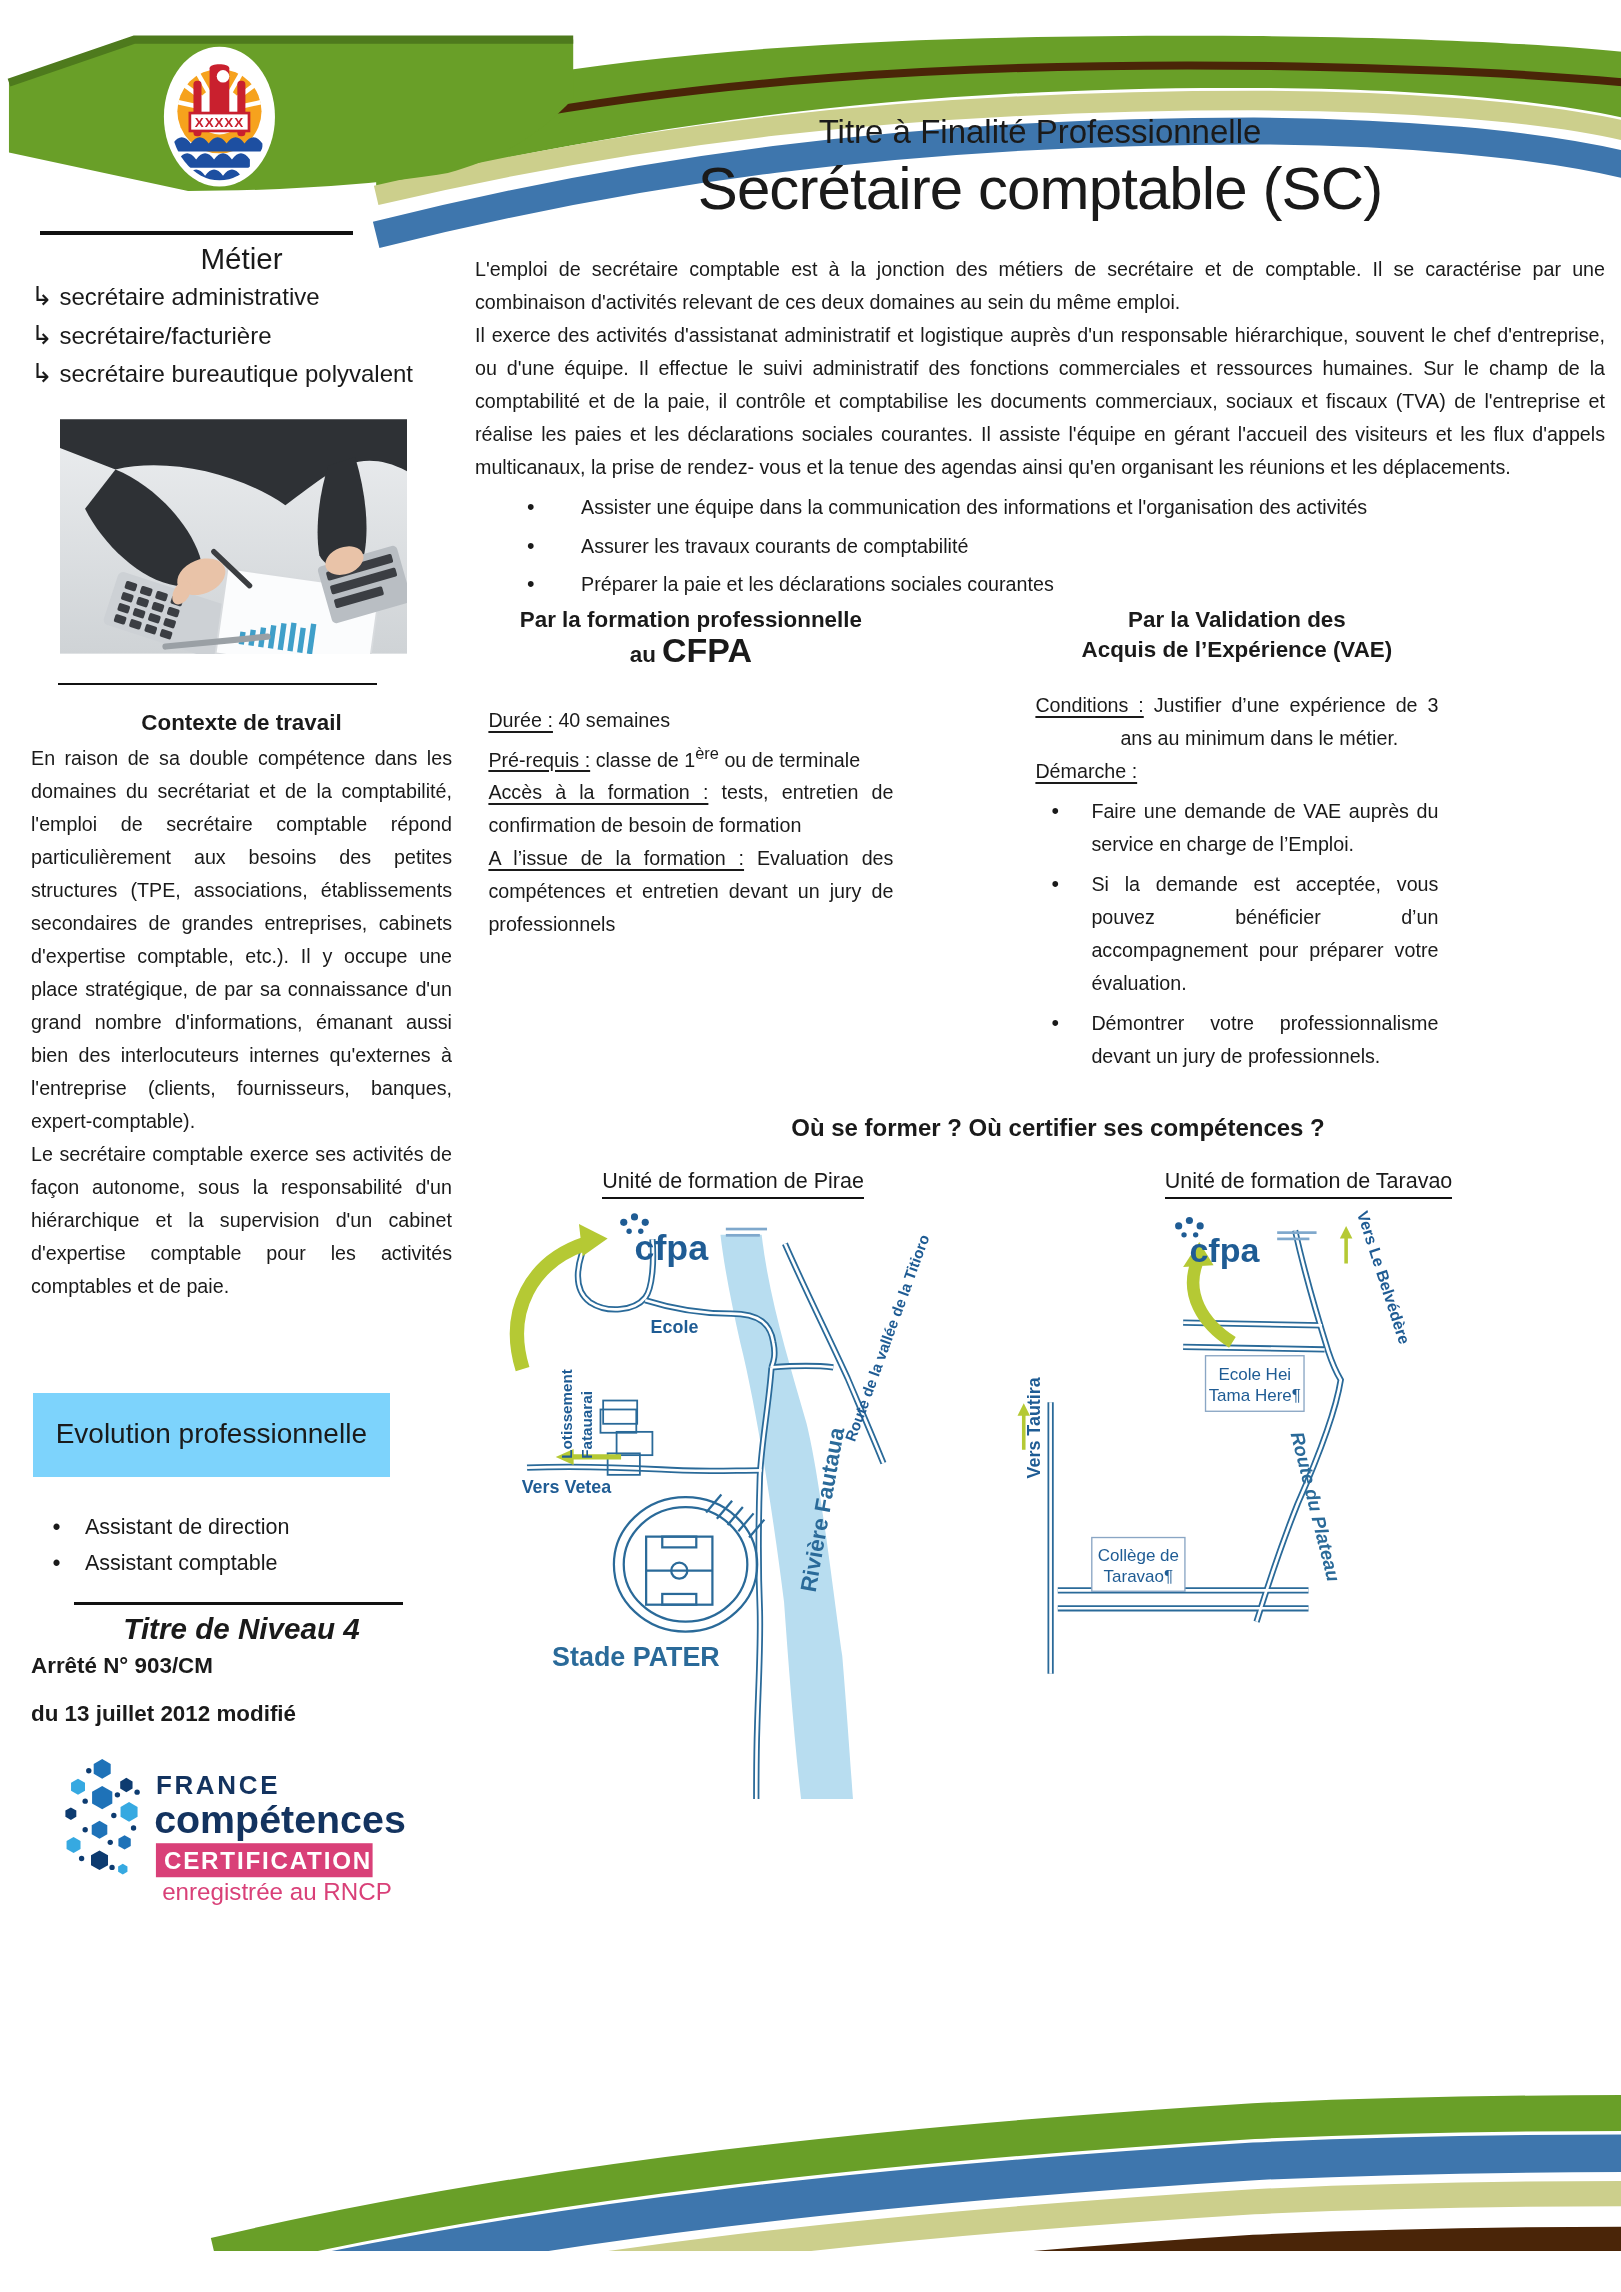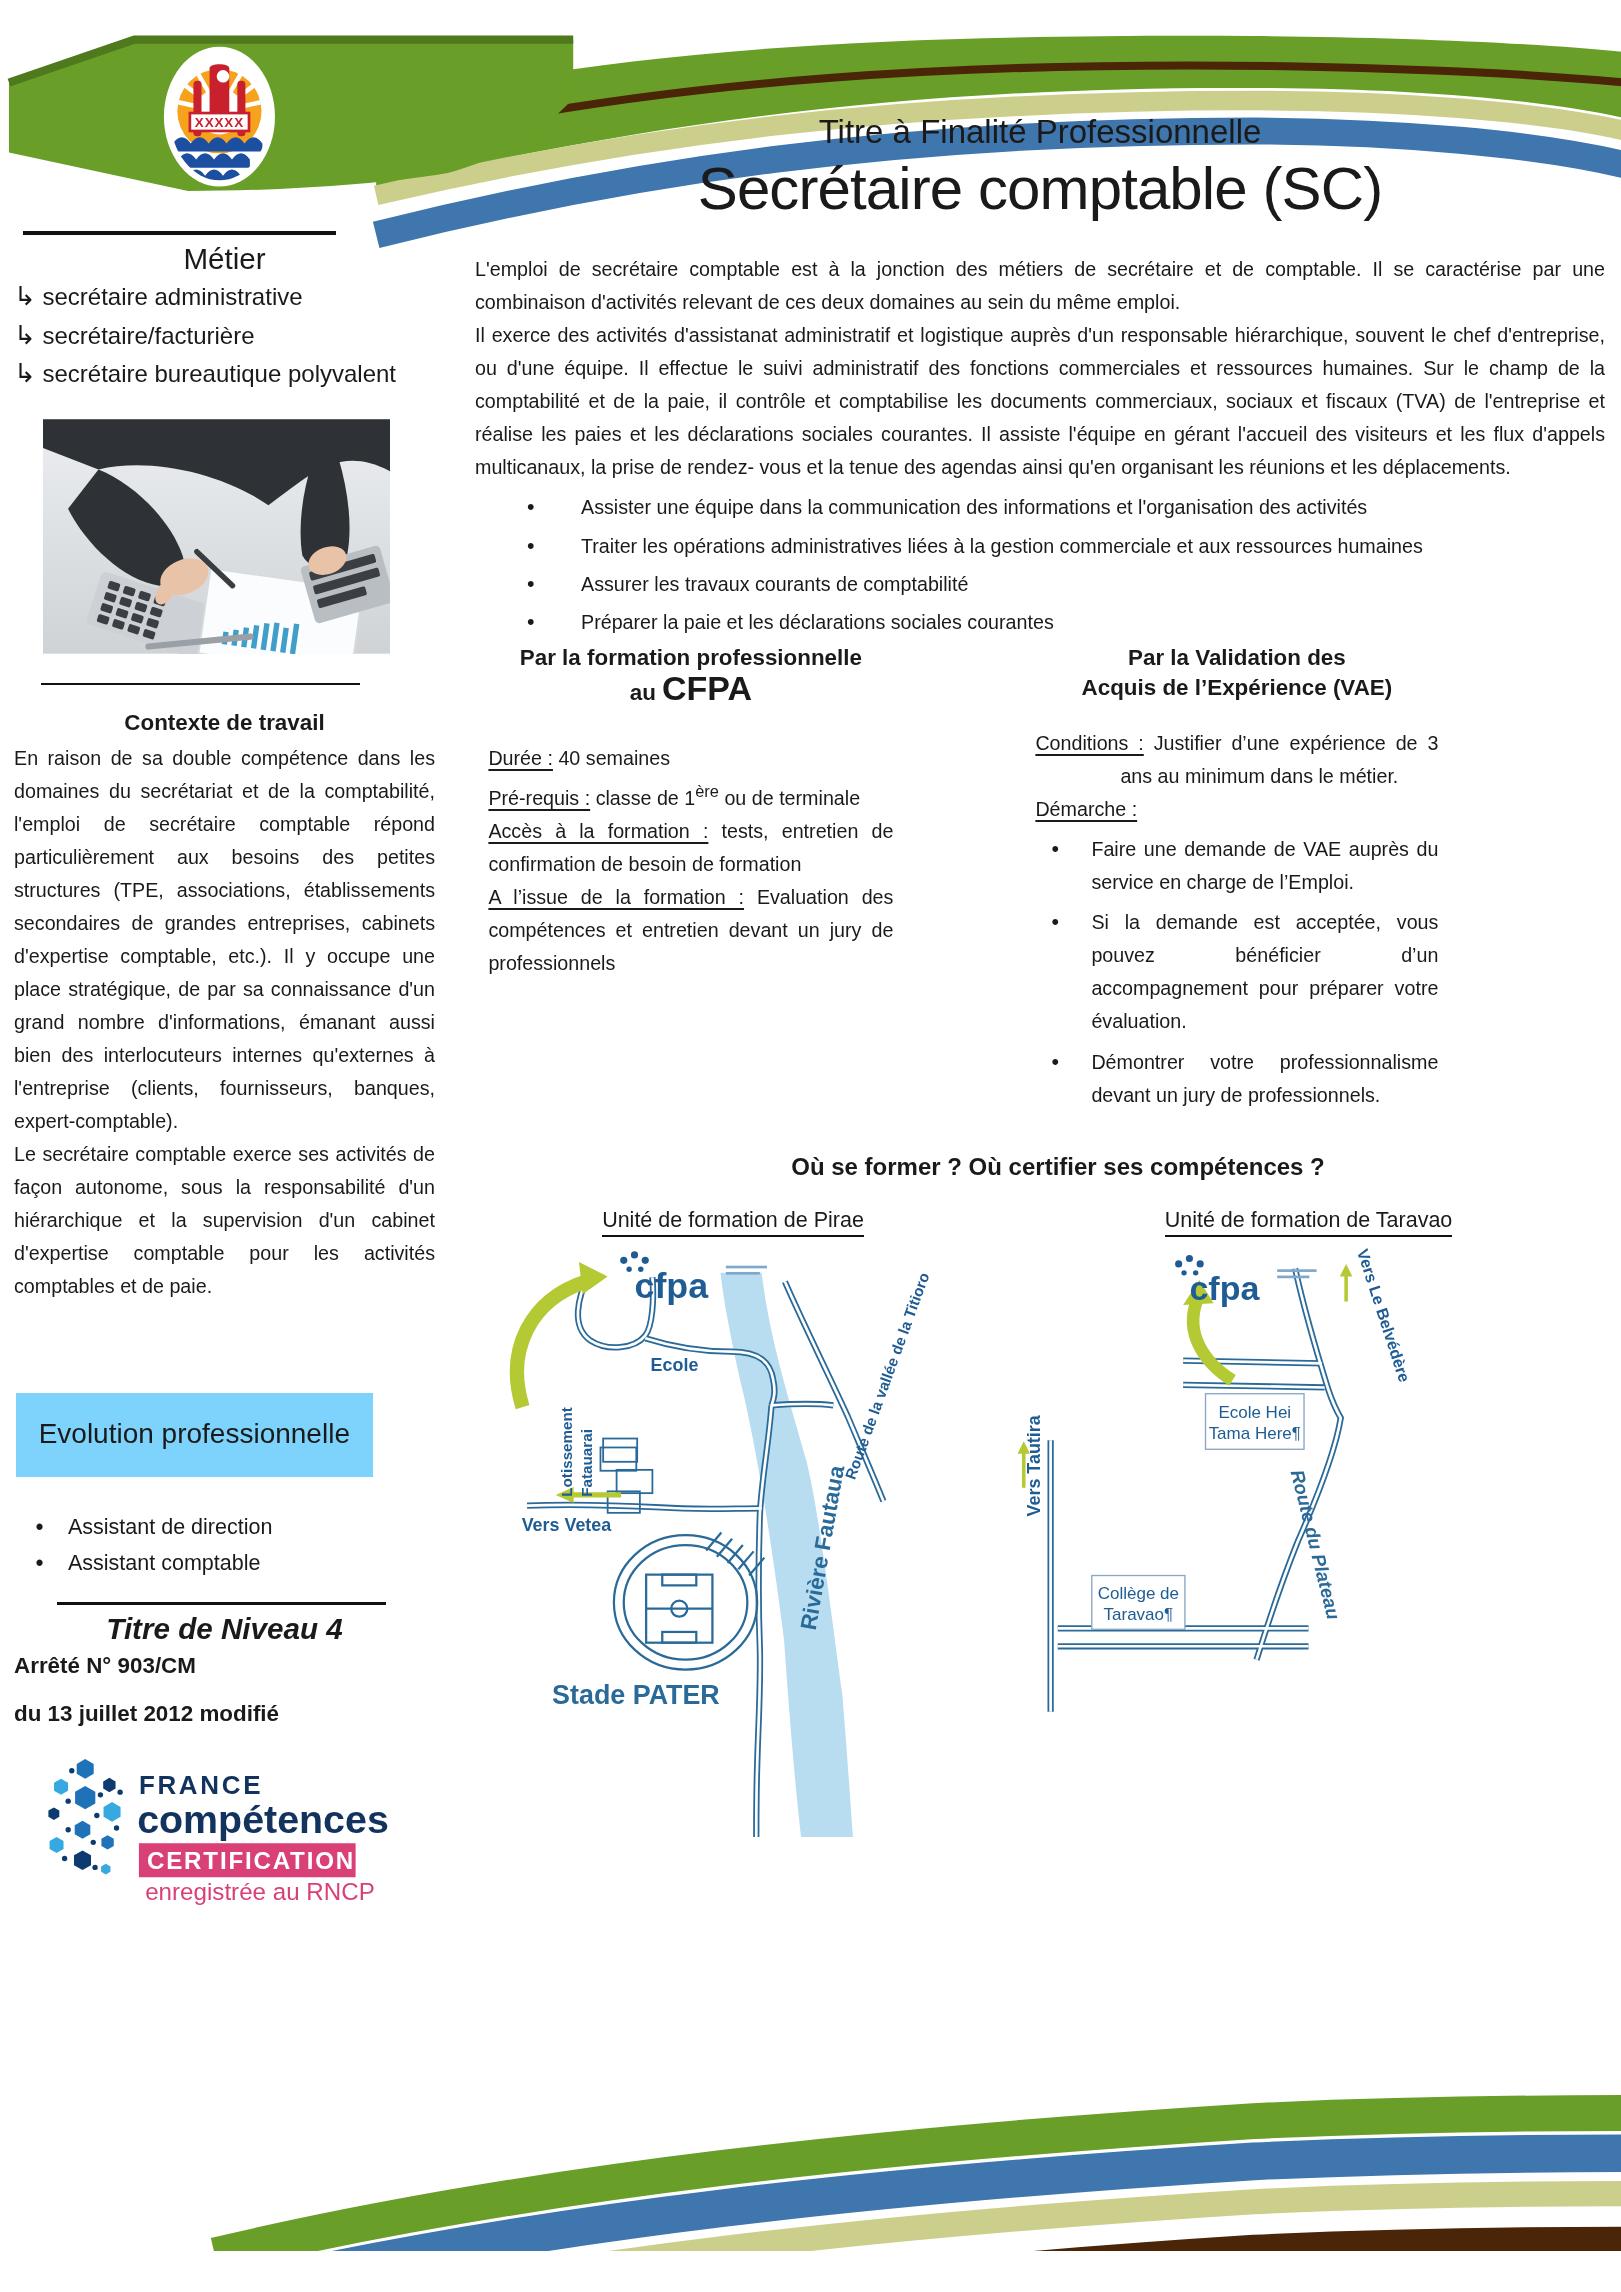--- a/index.html
+++ b/index.html
@@ -6,21 +6,21 @@
   body{width:1622px;height:2293px;background:#fff;font-family:"Liberation Sans",sans-serif;color:#1a1a1a;}
   .page{position:relative;width:1622px;height:2251px;overflow:hidden;background:#fff;}
   svg text{font-family:"Liberation Sans",sans-serif;}
 
   
   .hdr-svg{position:absolute;top:0;left:0;z-index:1;}
   .kicker{position:absolute;left:475px;top:113px;width:1130px;text-align:center;font-size:33px;z-index:2;}
   .big-title{position:absolute;left:475px;top:154px;width:1130px;text-align:center;font-size:60px;letter-spacing:-0.9px;z-index:2;}
 
   
-  .sidebar{position:absolute;left:14px;top:224px;width:421px;z-index:2;}
+  .sidebar{position:absolute;left:31px;top:224px;width:421px;z-index:2;}
   .divider{background:#111;}
   .d1{width:313px;height:3.6px;margin:7.2px 0 7.2px 9px;}
   .d2{width:319px;height:1.8px;margin:29px 0 0 27px;}
   .d3{width:329px;height:2.7px;margin:21.5px 0 0 43px;}
   .metier-title{font-size:29.6px;text-align:center;}
   .m-item{font-size:24px;line-height:36px;text-align:justify;margin-top:1.8px;}
   .m-arrow{font-size:26px;}
   .photo{display:block;margin:27px 0 0 29px;}
   .ctx-title{margin-top:25px;font-size:22.4px;font-weight:700;text-align:center;}
   .ctx-p{margin:5.4px 0 0 0;font-size:19.7px;line-height:33px;text-align:justify;}
@@ -247,21 +247,20 @@
     </svg>
   </div>
 
   <div class="main">
     <p class="bodytxt">L'emploi de secrétaire comptable est à la jonction des métiers de secrétaire et de comptable. Il se caractérise par une combinaison d'activités relevant de ces deux domaines au sein du même emploi.</p>
     <p class="bodytxt">Il exerce des activités d'assistanat administratif et logistique auprès d'un responsable hiérarchique, souvent le chef d'entreprise, ou d'une équipe. Il effectue le suivi administratif des fonctions commerciales et ressources humaines. Sur le champ de la comptabilité et de la paie, il contrôle et comptabilise les documents commerciaux, sociaux et fiscaux (TVA) de l'entreprise et réalise les paies et les déclarations sociales courantes. Il assiste l'équipe en gérant l'accueil des visiteurs et les flux d'appels multicanaux, la prise de rendez- vous et la tenue des agendas ainsi qu'en organisant les réunions et les déplacements.</p>
 
 
     <ul class="ccp-list">
       <li>Assister une équipe dans la communication des informations et l'organisation des activités</li>
-      <li>Traiter les opérations administratives liées à la gestion commerciale et aux ressources humaines</li>
       <li>Assurer les travaux courants de comptabilité</li>
       <li>Préparer la paie et les déclarations sociales courantes</li>
     </ul>
 
 
     <div class="voies-row">
       <div class="colA">
         <div class="voie-h">
           <div>Par la formation professionnelle</div>
           <div><span>au </span><span class="cfpa-big">CFPA</span></div>

